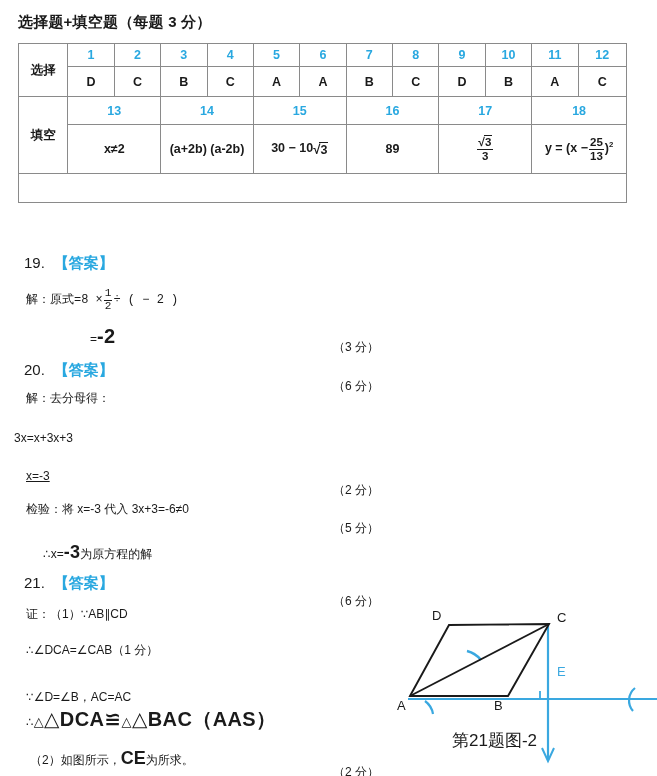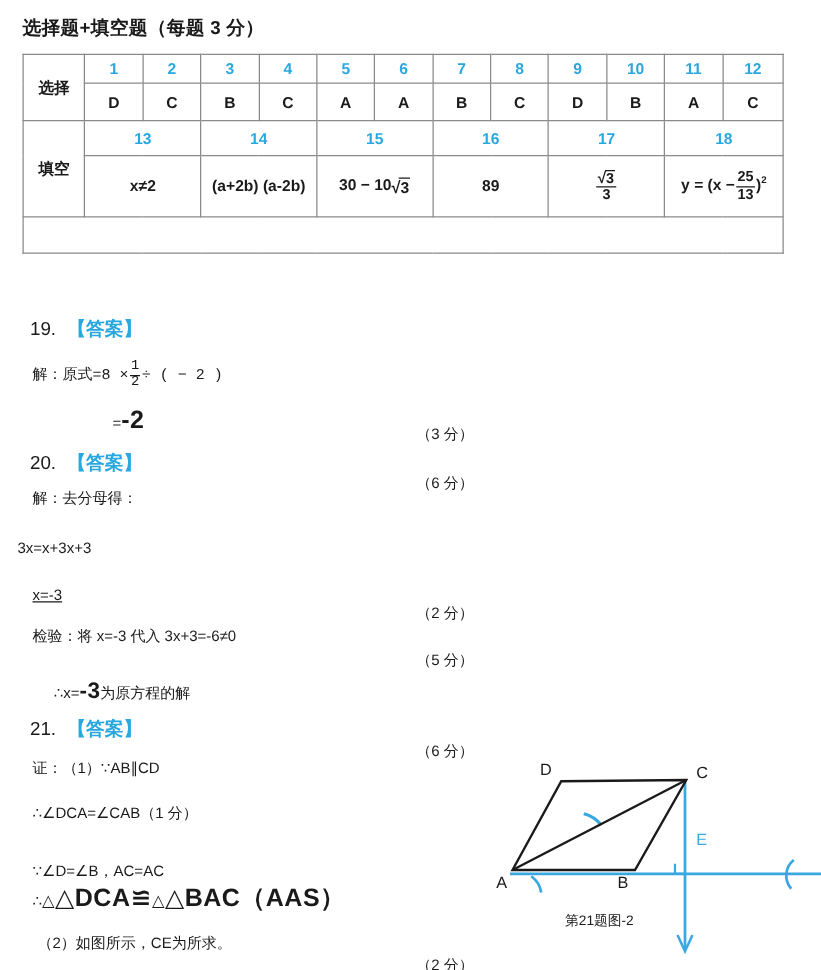--- a/index.html
+++ b/index.html
@@ -120,37 +120,37 @@
     font-size: 18px;
     font-weight: bold;
     letter-spacing: 0.3px;
   }
   .hugebold {
     font-size: 20px;
     font-weight: bold;
     letter-spacing: 0.4px;
   }
   .medbold {
-    font-size: 12px;
-    font-weight: normal;
+    font-size: 18px;
+    font-weight: bold;
   }
 
   
   #figure-21 {
     position: absolute;
     left: 377px;
     top: 600px;
     width: 280px;
     height: 176px;
   }
   #figure-caption {
     position: absolute;
     left: 452px;
     top: 729px;
-    font-size: 11px;
+    font-size: 17px;
     white-space: nowrap;
   }
 </style>
 </head>
 <body>
 
 <div id="page-title">选择题+填空题（每题 3 分）</div>
 
 <table id="answer-table">
   <colgroup>

